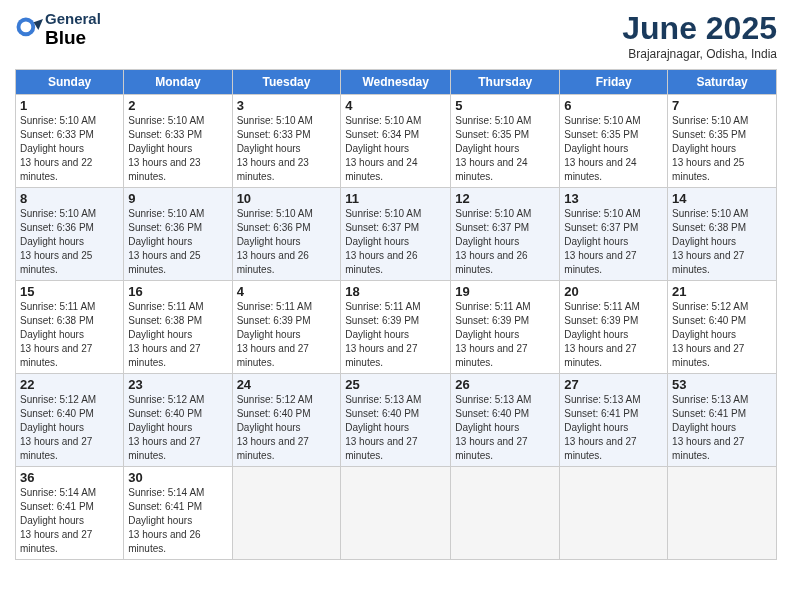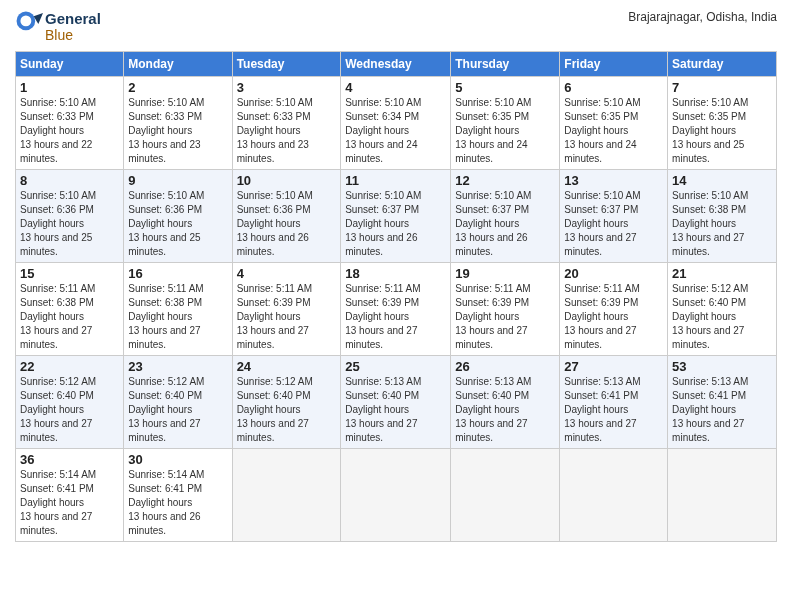--- a/index.html
+++ b/index.html
@@ -17,21 +17,21 @@
       background: #fff;
     }
     .header {
       display: flex;
       align-items: flex-start;
       justify-content: space-between;
       margin-bottom: 8px;
     }
     .logo {
       display: flex;
-      align-items: flex-start;
+      align-items: center;
     }
     .logo-icon {
       width: 28px;
       height: 28px;
       margin-right: 2px;
       position: relative;
     }
     .title-area {
       text-align: right;
     }
@@ -48,21 +48,21 @@
     .calendar {
       width: 100%;
       border-collapse: collapse;
     }
     .calendar thead th {
       background: #3a7bd5;
       color: #fff;
       font-size: 12px;
       font-weight: bold;
       padding: 5px 4px;
-      text-align: left;
+      text-align: center;
       border: 1px solid #ccc;
     }
     .calendar tbody td {
       border: 1px solid #ccc;
       vertical-align: top;
       padding: 3px 4px;
       font-size: 9.5px;
       color: #333;
       width: 113px;
       height: 80px;
@@ -103,24 +103,25 @@
 <div class="page">
   <div class="header">
     <div class="logo">
       <svg class="logo-icon" width="36" height="36" viewBox="0 0 36 36">
         <circle cx="14" cy="14" r="12" fill="#3a7bd5"></circle>
         <circle cx="14" cy="14" r="7" fill="white"></circle>
         <polygon points="24,8 36,4 30,18" fill="#1a3a5c"></polygon>
       </svg>
       <div>
         <div style="font-size:15px;font-weight:bold;color:#1a3a5c;">General</div>
-        <div style="font-size:14px;font-weight:normal;color:#a16207;">Blue</div>
+        <div style="font-size:19px;font-weight:bold;color:#000000;">Blue</div>
       </div>
     </div>
     <div class="title-area">
+      <h1>June 2025</h1>
       <h2>Brajarajnagar, Odisha, India</h2>
     </div>
   </div>
 
   <table class="calendar">
     <thead>
       <tr>
       <th>Sunday</th>
           <th>Monday</th>
           <th>Tuesday</th>

